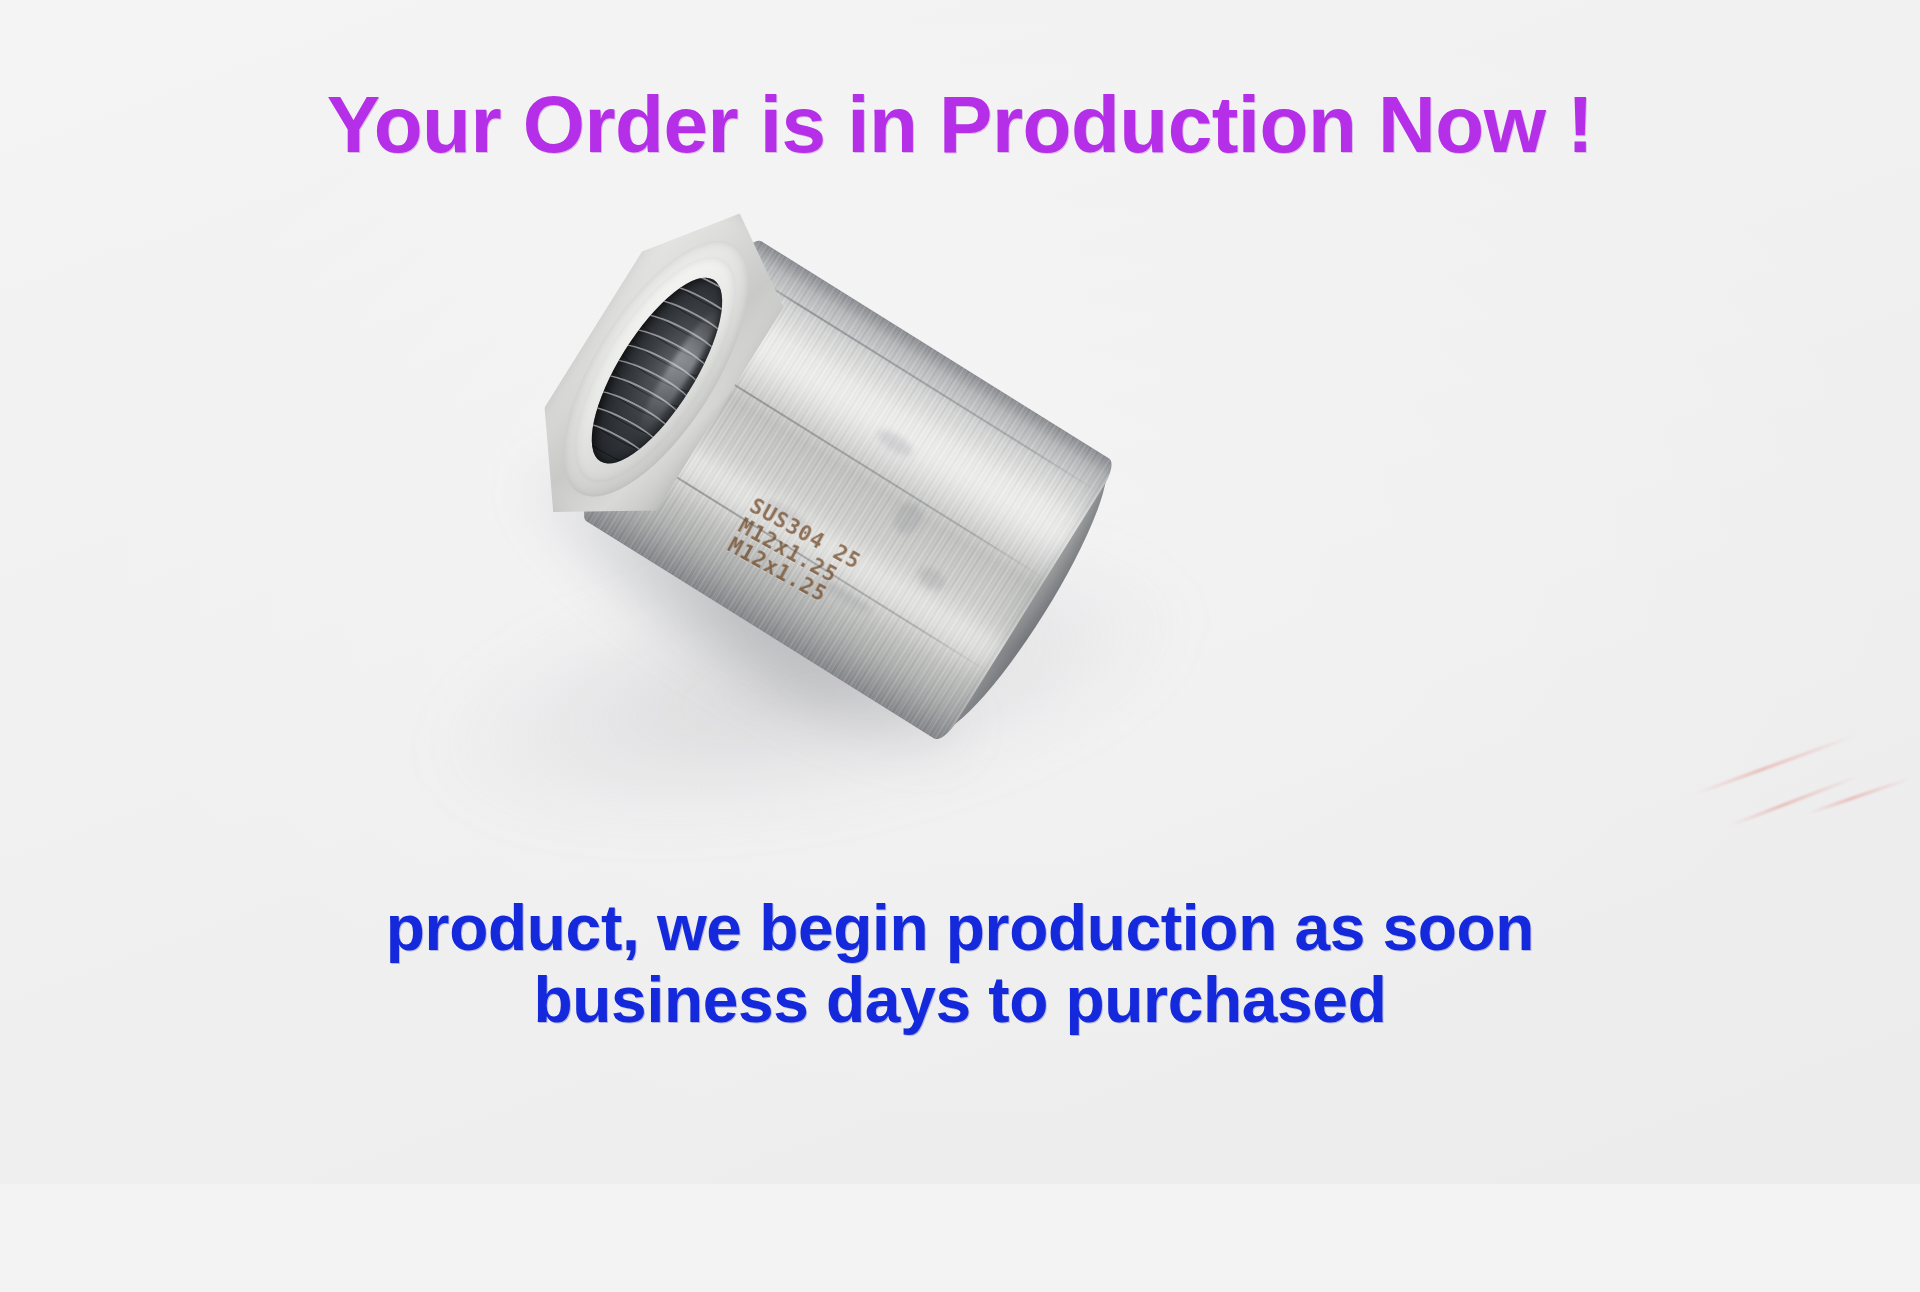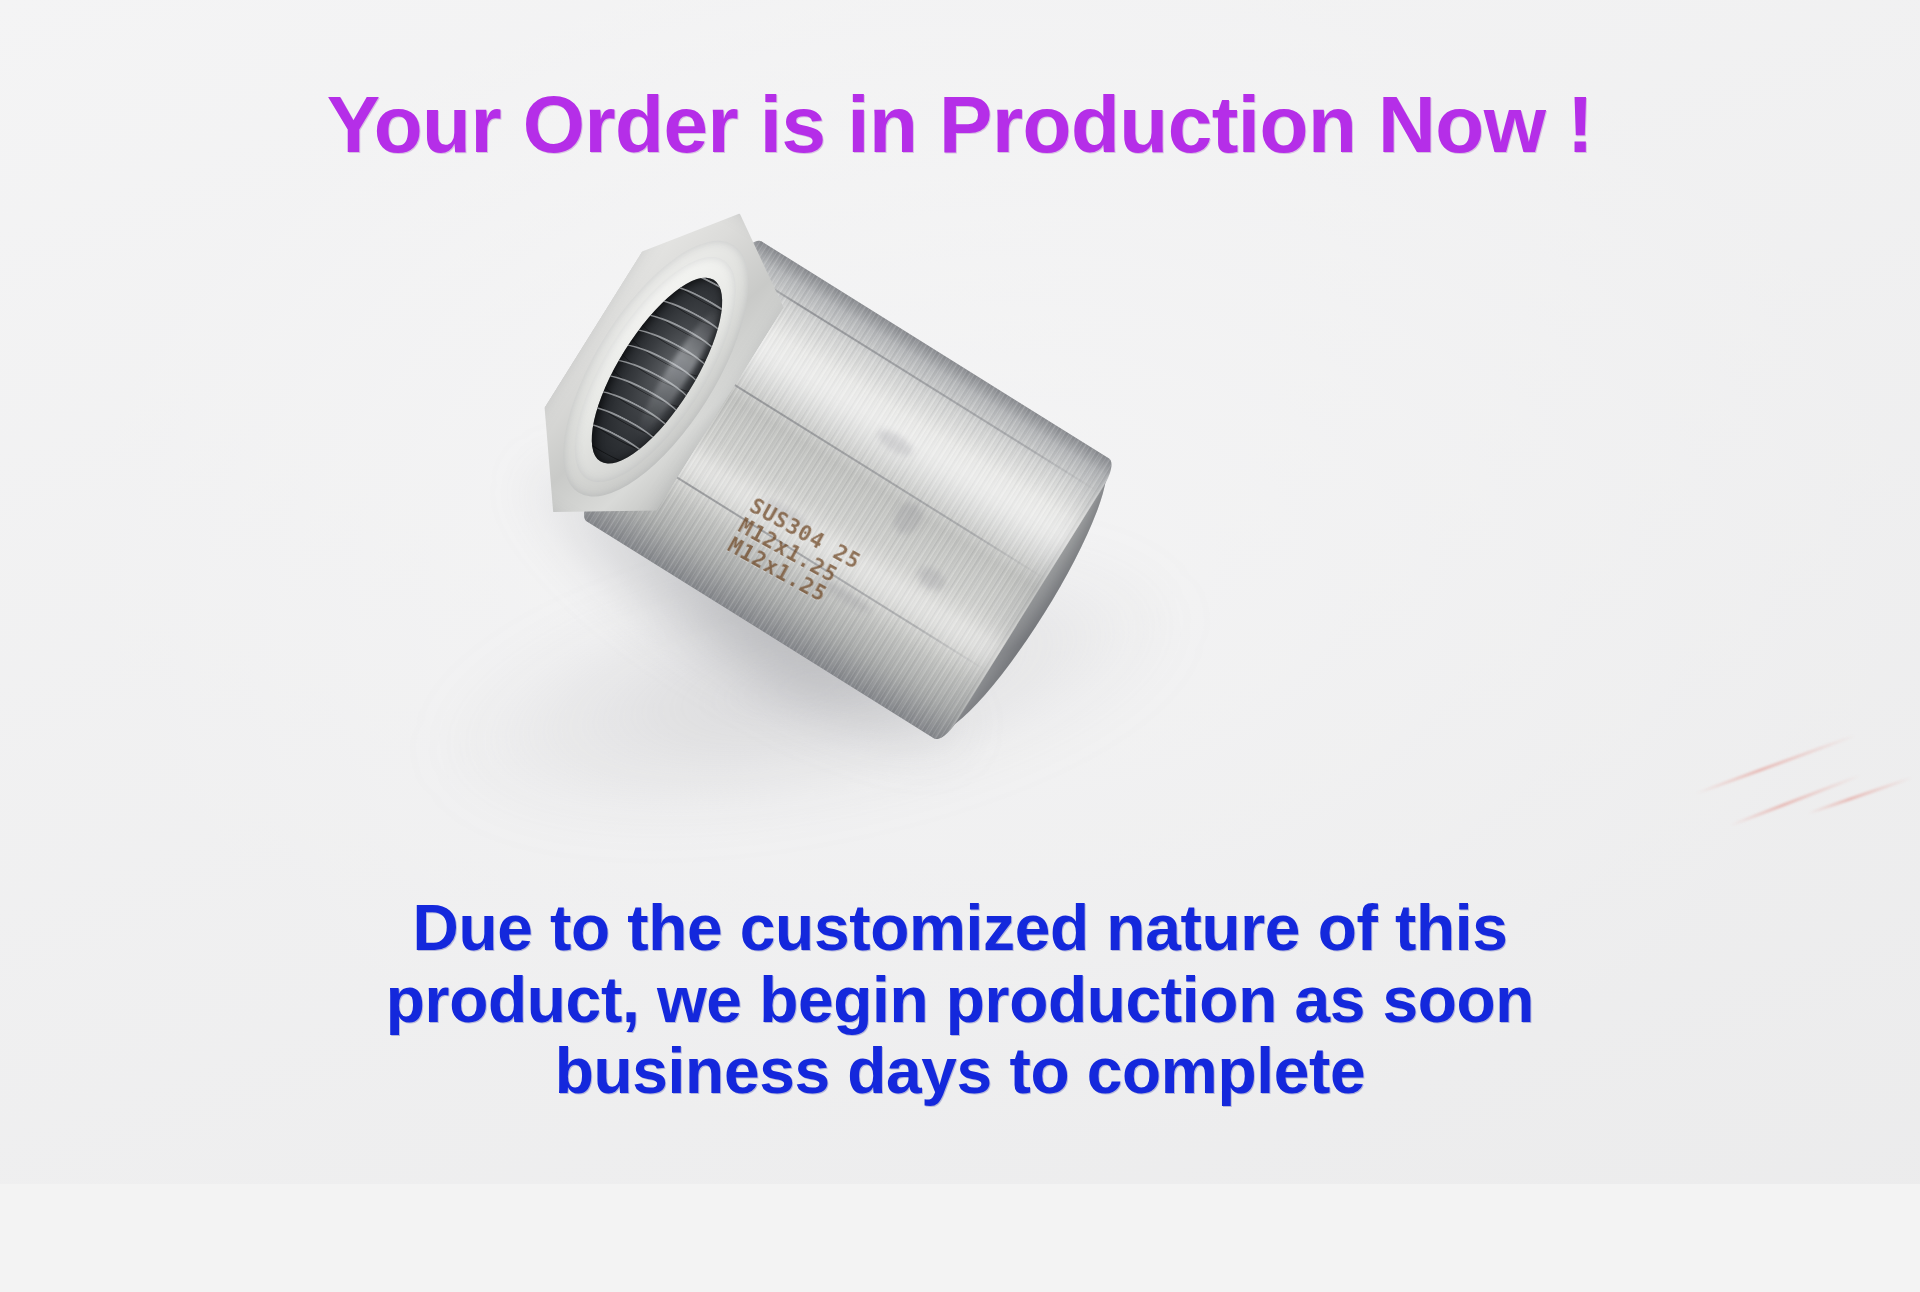--- a/index.html
+++ b/index.html
@@ -290,18 +290,17 @@
           <div class="thread" style="top:164px;"></div>
           <div class="thread" style="top:182px;"></div>
           <div class="glint"></div>
         </div>
       </div>
 
     </div>
   </div>
 
   <div class="bottom-copy">
-    <span class="ln">Due to the customized nature of this</span>
     <span class="ln">product, we begin production as soon</span>
-    <span class="ln">business days to complete</span>
+    <span class="ln">business days to purchased</span>
   </div>
 
 </div>
 
 </body></html>

